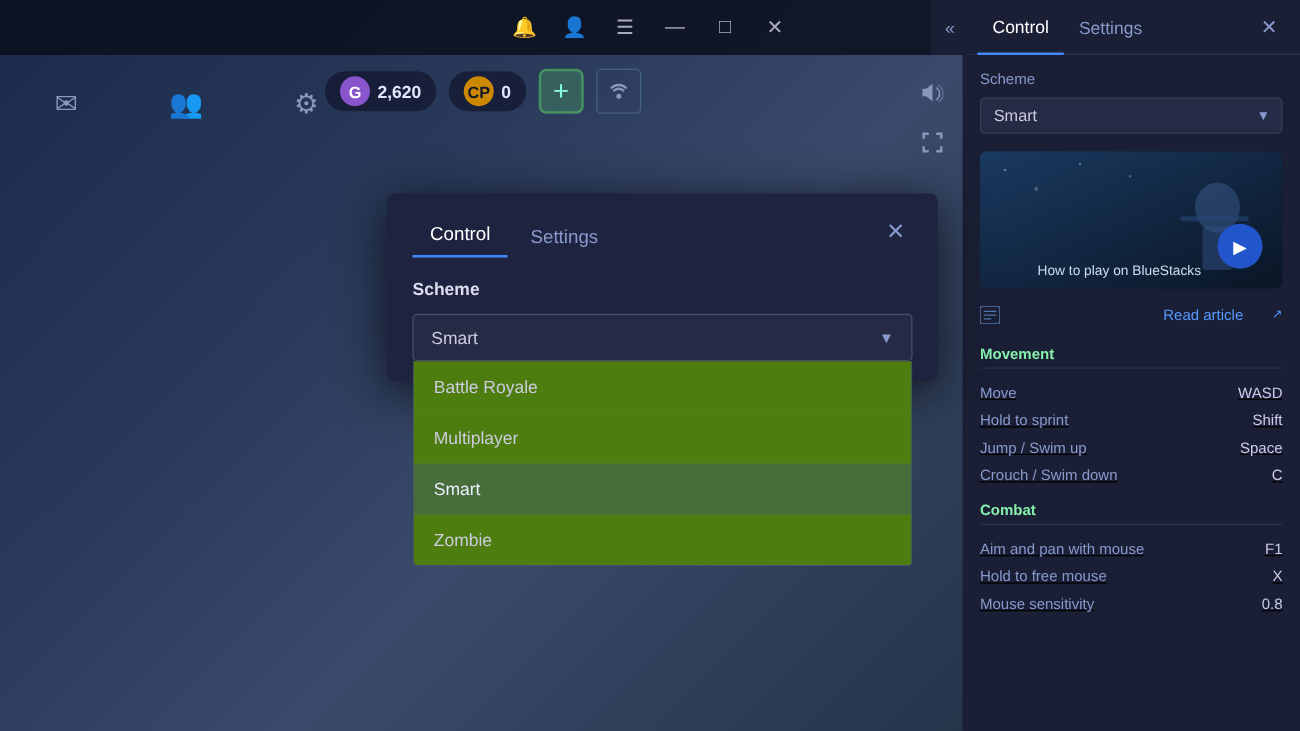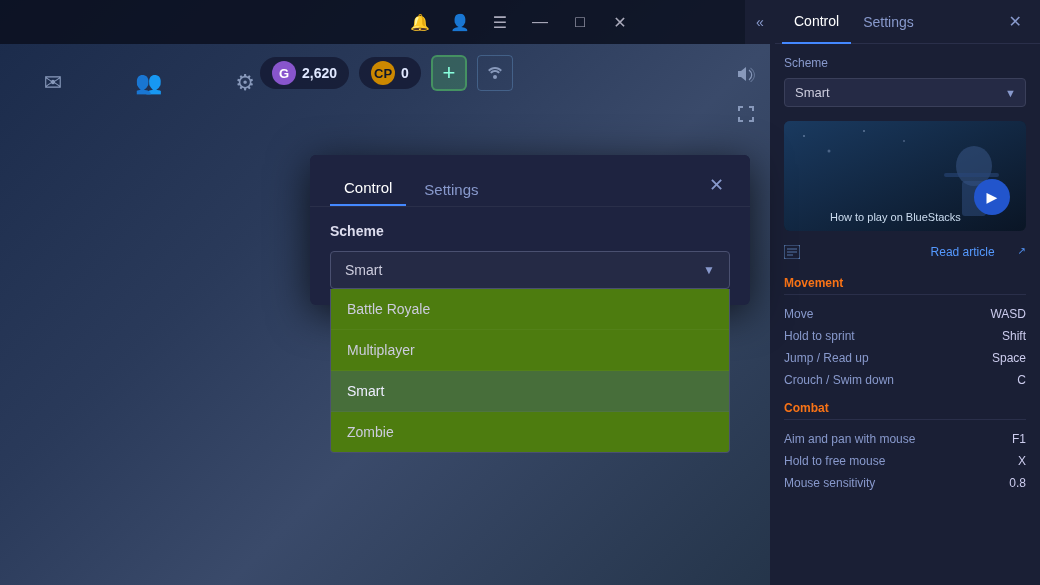--- a/index.html
+++ b/index.html
@@ -262,30 +262,31 @@
       font-size: 10px;
     }
 
     
     #sidebar-movement {
       padding: 6px 14px 4px;
     }
     .section-title {
       font-size: 12px;
       font-weight: 600;
-      color: #f97316;
+      color: #86efac;
       margin-bottom: 8px;
       padding-bottom: 4px;
       border-bottom: 1px solid #2a2f4a;
     }
     .keybind-row {
       display: flex;
       justify-content: space-between;
       align-items: center;
       padding: 4px 0;
+      text-decoration: underline;
     }
     .keybind-label {
       font-size: 12px;
       color: #8899cc;
     }
     .keybind-value {
       font-size: 12px;
       color: #cce;
       font-weight: 500;
     }
@@ -592,21 +593,21 @@
     <div id="movement-keybinds">
         <div class="keybind-row">
           <span class="keybind-label">Move</span>
                      <span class="keybind-value">WASD</span>
         </div>
         <div class="keybind-row">
           <span class="keybind-label">Hold to sprint</span>
                      <span class="keybind-value">Shift</span>
         </div>
         <div class="keybind-row">
-          <span class="keybind-label">Jump / Read up</span>
+          <span class="keybind-label">Jump / Swim up</span>
                      <span class="keybind-value">Space</span>
         </div>
         <div class="keybind-row">
           <span class="keybind-label">Crouch / Swim down</span>
                      <span class="keybind-value">C</span>
         </div>
       </div>
   </div>
 
   <div id="sidebar-combat">

